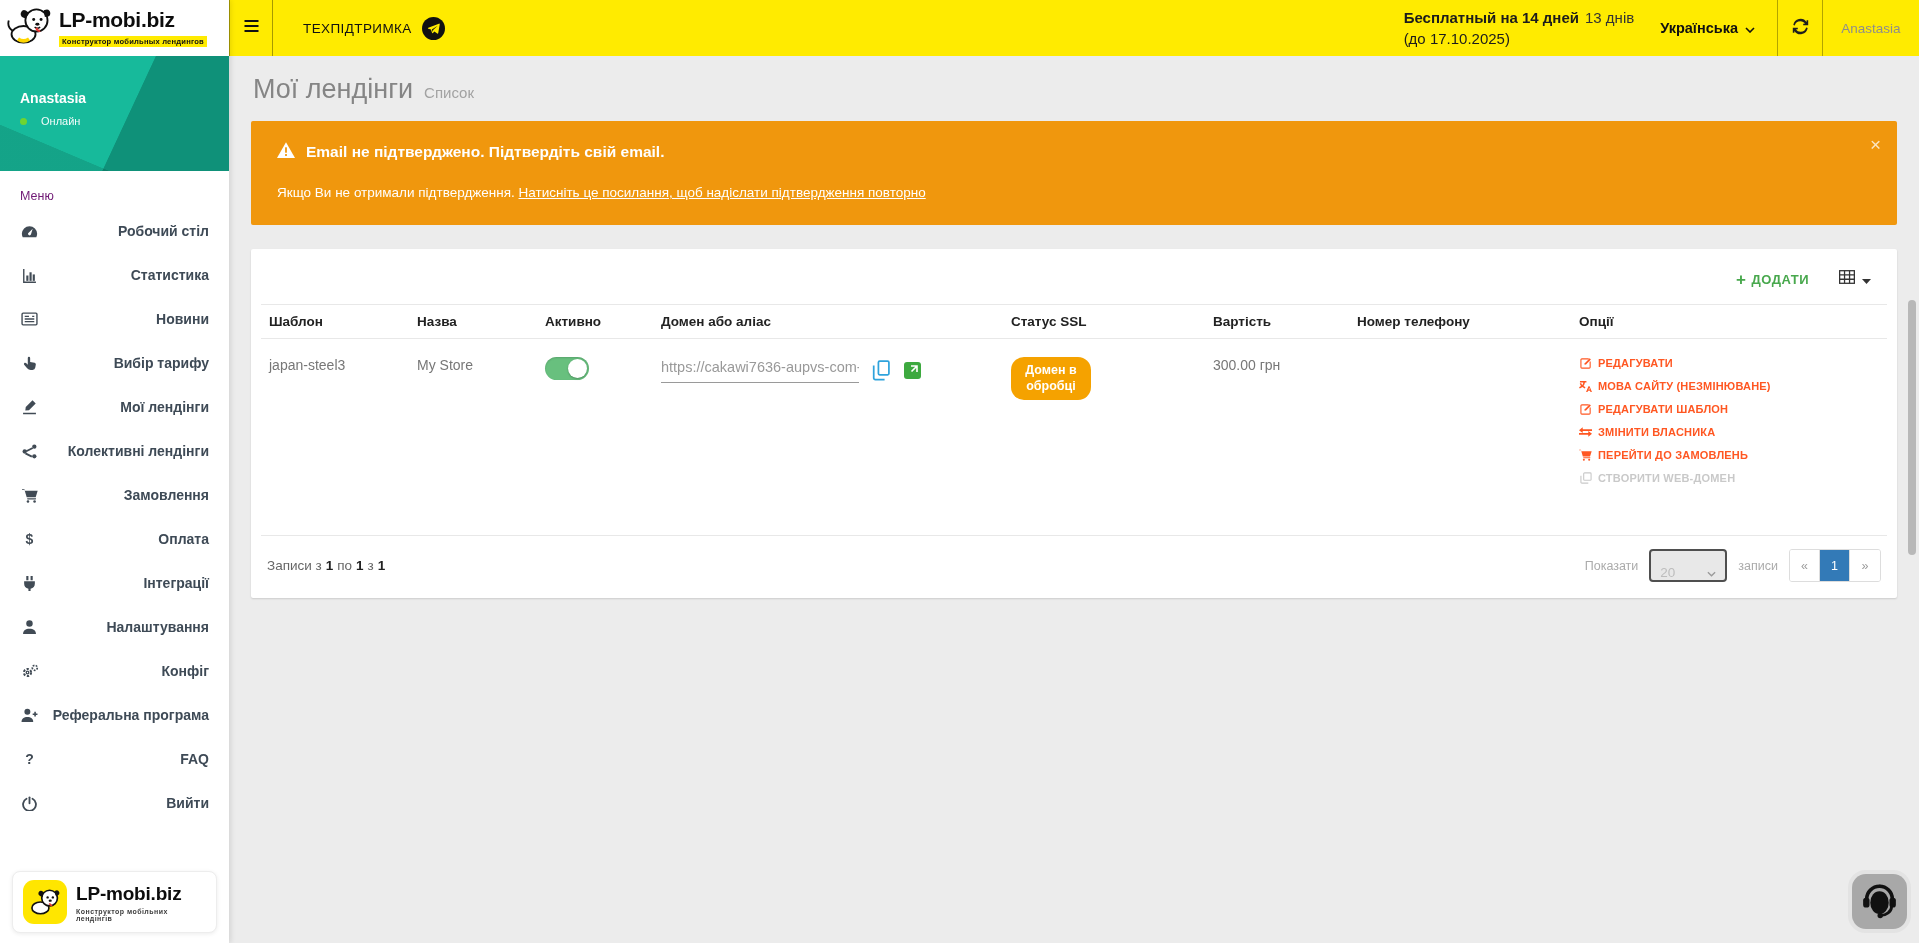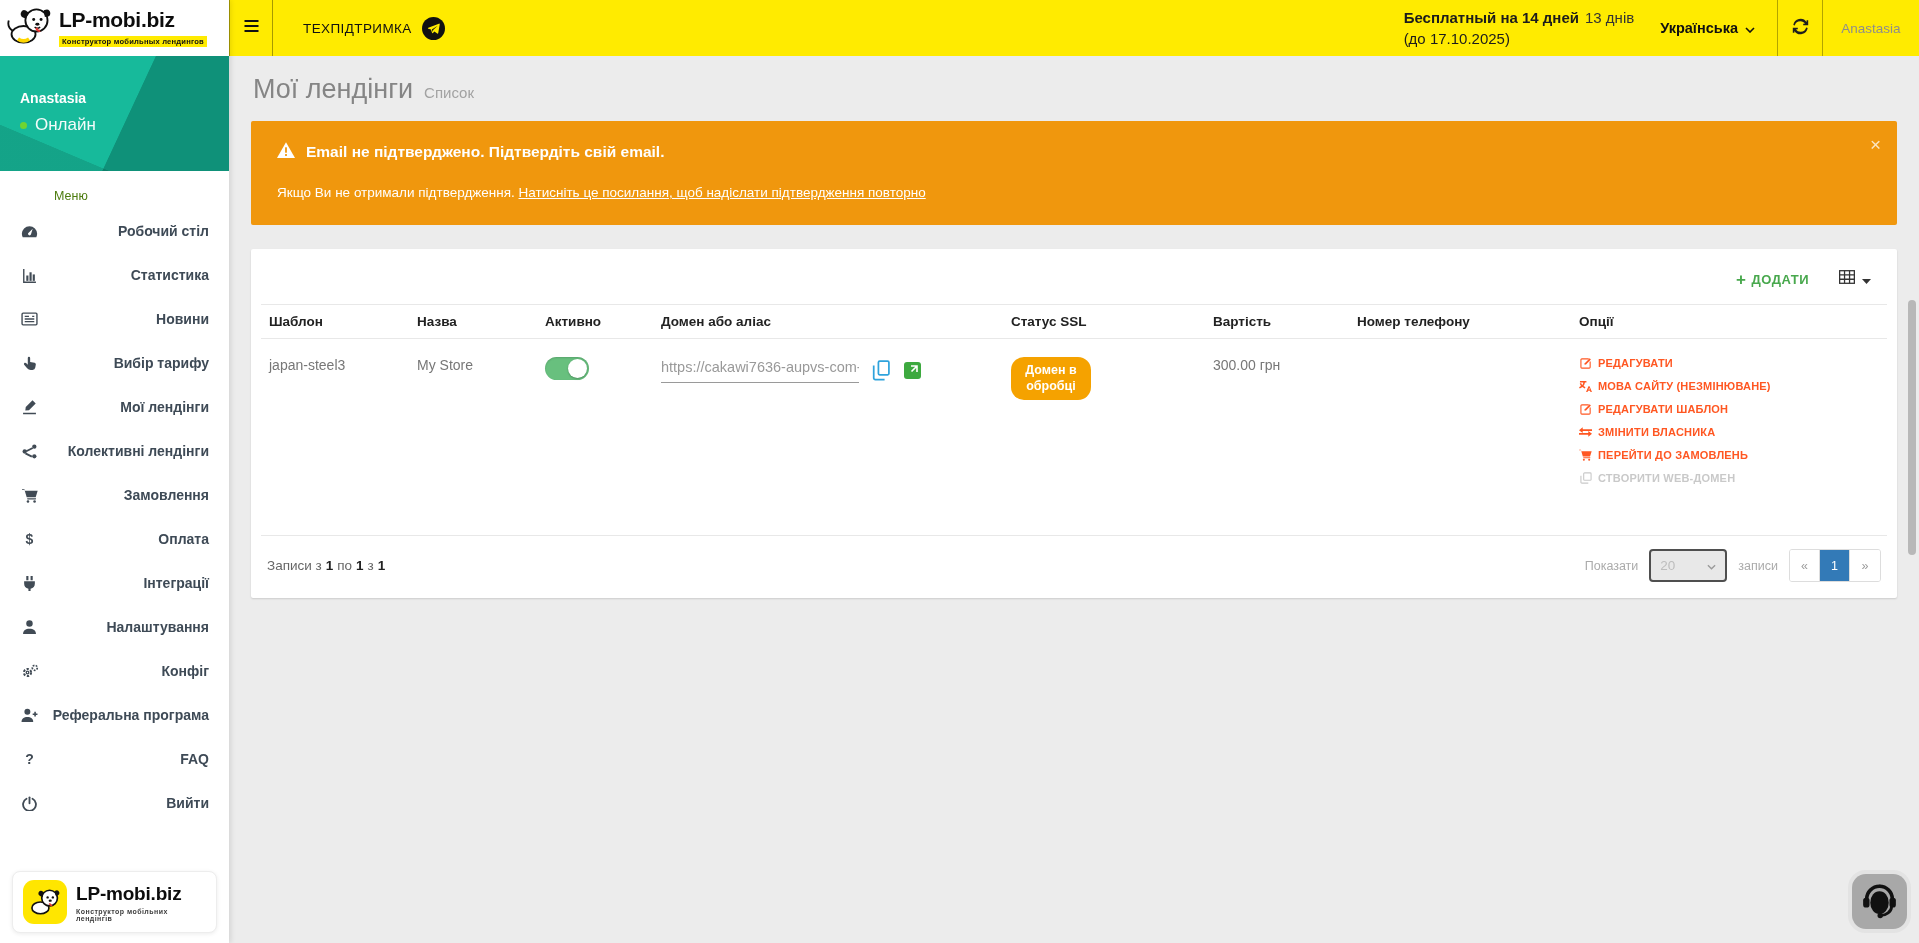--- a/index.html
+++ b/index.html
@@ -12,24 +12,24 @@
   .brand-top { height:56px; display:flex; align-items:center; padding:0 6px; gap:5px; background:#fff; }
   .brand-top svg { flex-shrink:0; }
   .brand-name { font-size:21px; font-weight:800; color:#0d0d0d; letter-spacing:-.3px; line-height:1; }
   .brand-tagline { display:inline-block; margin-top:3px; background:#FFEB00; color:#111; font-size:7.6px; font-weight:700; padding:1px 3px; letter-spacing:.2px; }
   .user-panel { height:115px; padding:20px; color:#fff; position:relative;
     background:
       linear-gradient(203deg, rgba(0,0,0,0) 78%, rgba(0,0,0,.12) 78.3%),
       linear-gradient(115deg, #17BA9B 55%, #0F9179 55.3%);
   }
   .user-name { font-size:14px; font-weight:700; margin-top:14px; }
-  .user-status { margin-top:9px; font-size:17px; display:flex; align-items:center; gap:8px; color:rgba(255,255,255,.95); }
+  .user-status { margin-top:9px; font-size:11px; display:flex; align-items:center; gap:14px; color:rgba(255,255,255,.95); }
   .dot { width:7px; height:7px; border-radius:50%; background:#6fd431; display:inline-block; }
   .menu { flex:1; padding-top:6px; overflow:hidden; }
-  .menu-label { color:#4d7c0f; font-size:12.5px; padding:12px 20px 6px;margin-left:34px; }
+  .menu-label { color:#701a75; font-size:12.5px; padding:12px 20px 6px; }
   .menu-item { display:flex; align-items:center; height:44px; padding:0 20px; gap:13px; color:#3e4a56; font-size:14px; font-weight:700; text-decoration:none; cursor:pointer;justify-content:space-between; }
   .mi { width:19px; display:flex; justify-content:center; align-items:center; color:#414b55; font-weight:700; font-size:14px; }
   .brand-bottom { margin:8px 12px 10px; background:#fff; border:1px solid #ededed; box-shadow:0 1px 4px rgba(0,0,0,.08); border-radius:8px; padding:8px 10px; display:flex; align-items:center; gap:9px; cursor:pointer; }
   .ysq { width:44px; height:44px; background:#FFE600; border-radius:11px; display:flex; align-items:center; justify-content:center; flex-shrink:0; }
   .brand-name2 { font-size:19px; font-weight:800; color:#0d0d0d; letter-spacing:-.2px; }
   .brand-tagline2 { font-size:7px; font-weight:700; color:#3c3c3c; letter-spacing:.45px; margin-top:3px; }
 
   
   .main { flex:1; display:flex; flex-direction:column; background:#ececec; position:relative; }
   .topbar { height:56px; background:#FFEB00; display:flex; align-items:center; flex-shrink:0; }
@@ -74,21 +74,21 @@
   .opts { padding-top:12px !important; }
   .opt { display:flex; align-items:center; gap:6px; height:23px; color:#FF5722; font-size:11px; font-weight:700; letter-spacing:.2px; text-decoration:none; cursor:pointer; white-space:nowrap; }
   .opt .oi { width:13px; display:inline-flex; justify-content:center; }
   .opt.disabled { color:#c9c9c9; cursor:default; }
 
   .card-footer { display:flex; justify-content:space-between; align-items:center; border-top:1px solid #e8e8e8; padding:13px 6px 16px;margin-top:28px; }
   .records { display:flex; gap:4px; font-size:13.5px; color:#666; }
   .records b { color:#222; }
   .pager-zone { display:flex; align-items:center; gap:11px; }
   .muted { color:#ababab; font-size:12.5px; }
-  .psize { width:78px; height:33px; border:2px solid #4f4f4f; border-radius:4px; background:#e8e8e8; color:#bdbdbd; font-size:13.5px; display:flex; align-items:center; justify-content:space-between; padding:0 9px; cursor:pointer; }
+  .psize { width:78px; height:33px; border:2px solid #4f4f4f; border-radius:4px; background:#e8e8e8; color:#bdbdbd; font-size:13.5px; display:flex; align-items:flex-end; justify-content:space-between; padding:0 9px; cursor:pointer; }
   .pager { display:flex; border:1px solid #ddd; border-radius:3px; overflow:hidden; }
   .pg { width:30px; height:31px; display:flex; align-items:center; justify-content:center; background:#fff; color:#9a9a9a; font-size:12.5px; text-decoration:none; border-right:1px solid #ddd; cursor:pointer; }
   .pg:last-child { border-right:none; }
   .pg.active { background:#337AB7; color:#fff; }
 
   .scroll-thumb { position:absolute; right:3px; top:300px; width:8px; height:255px; border-radius:4px; background:rgba(0,0,0,.22); z-index:5; }
   .chat-fab { position:absolute; right:12px; bottom:14px; width:55px; height:55px; background:#a8a8a8; border:none; border-radius:14px; display:flex; align-items:center; justify-content:center; cursor:pointer; box-shadow:0 0 0 4px rgba(200,200,200,.25); z-index:6; }
 </style>
 </head>
 <body>

